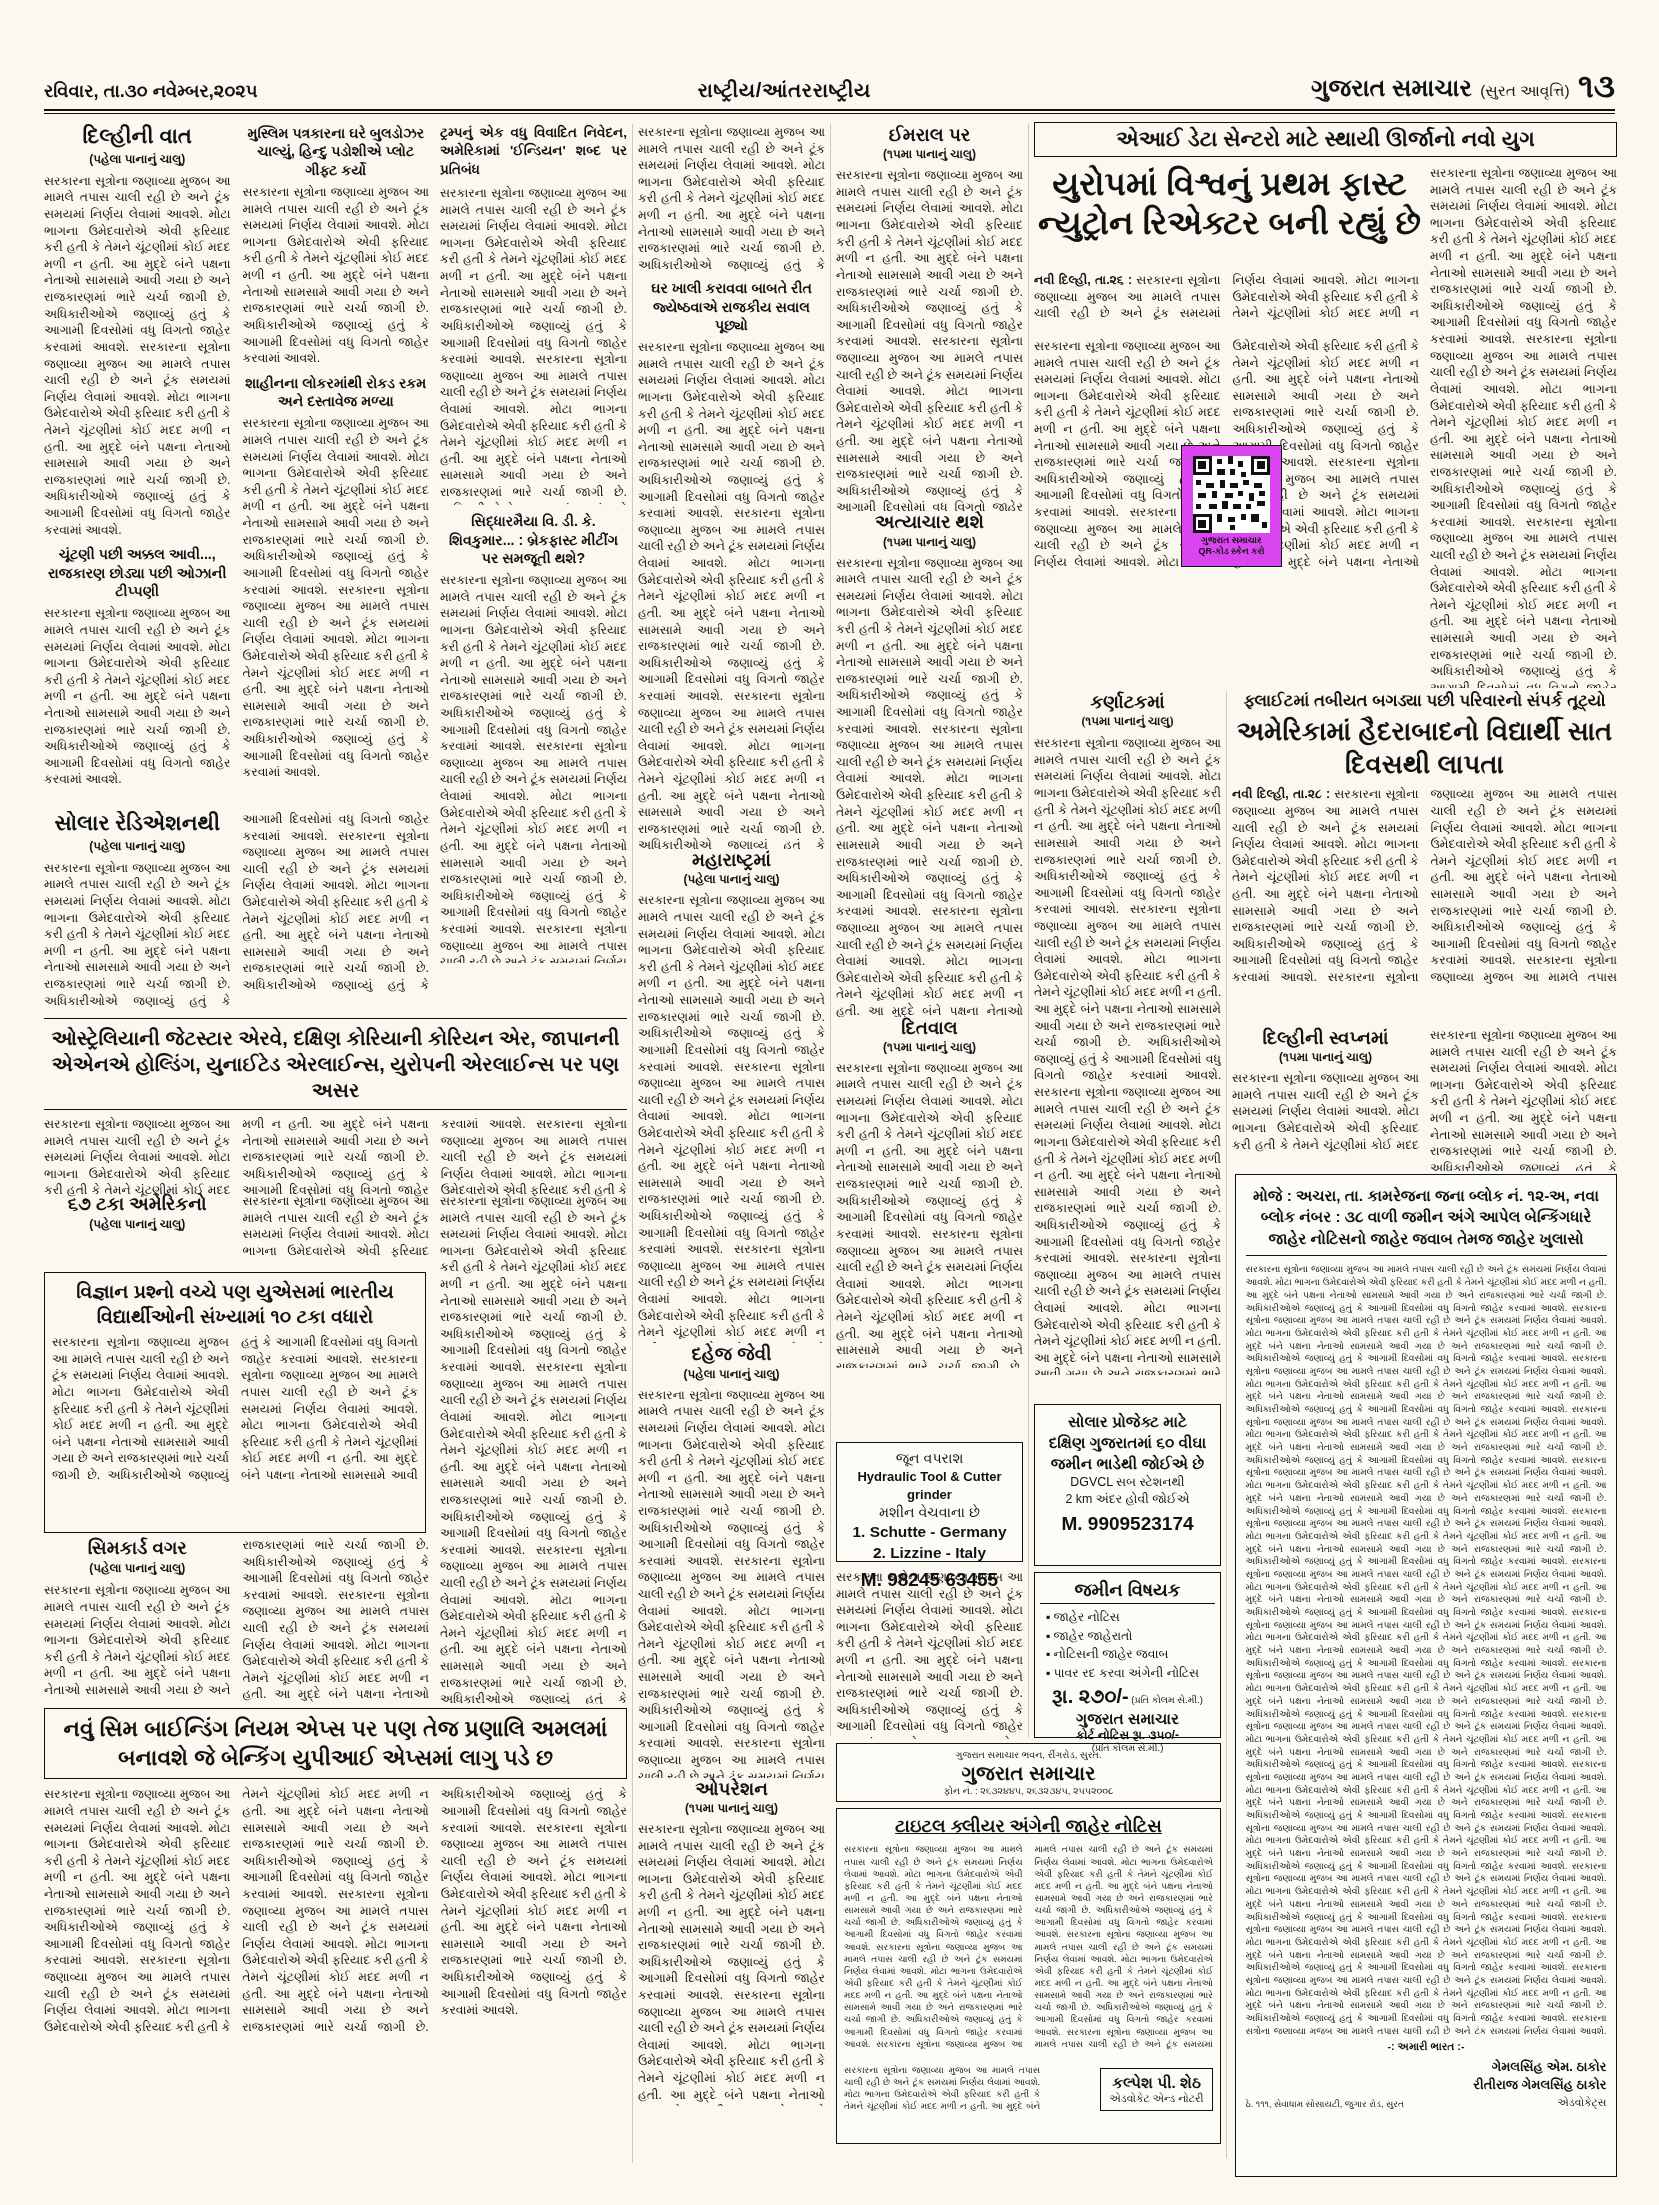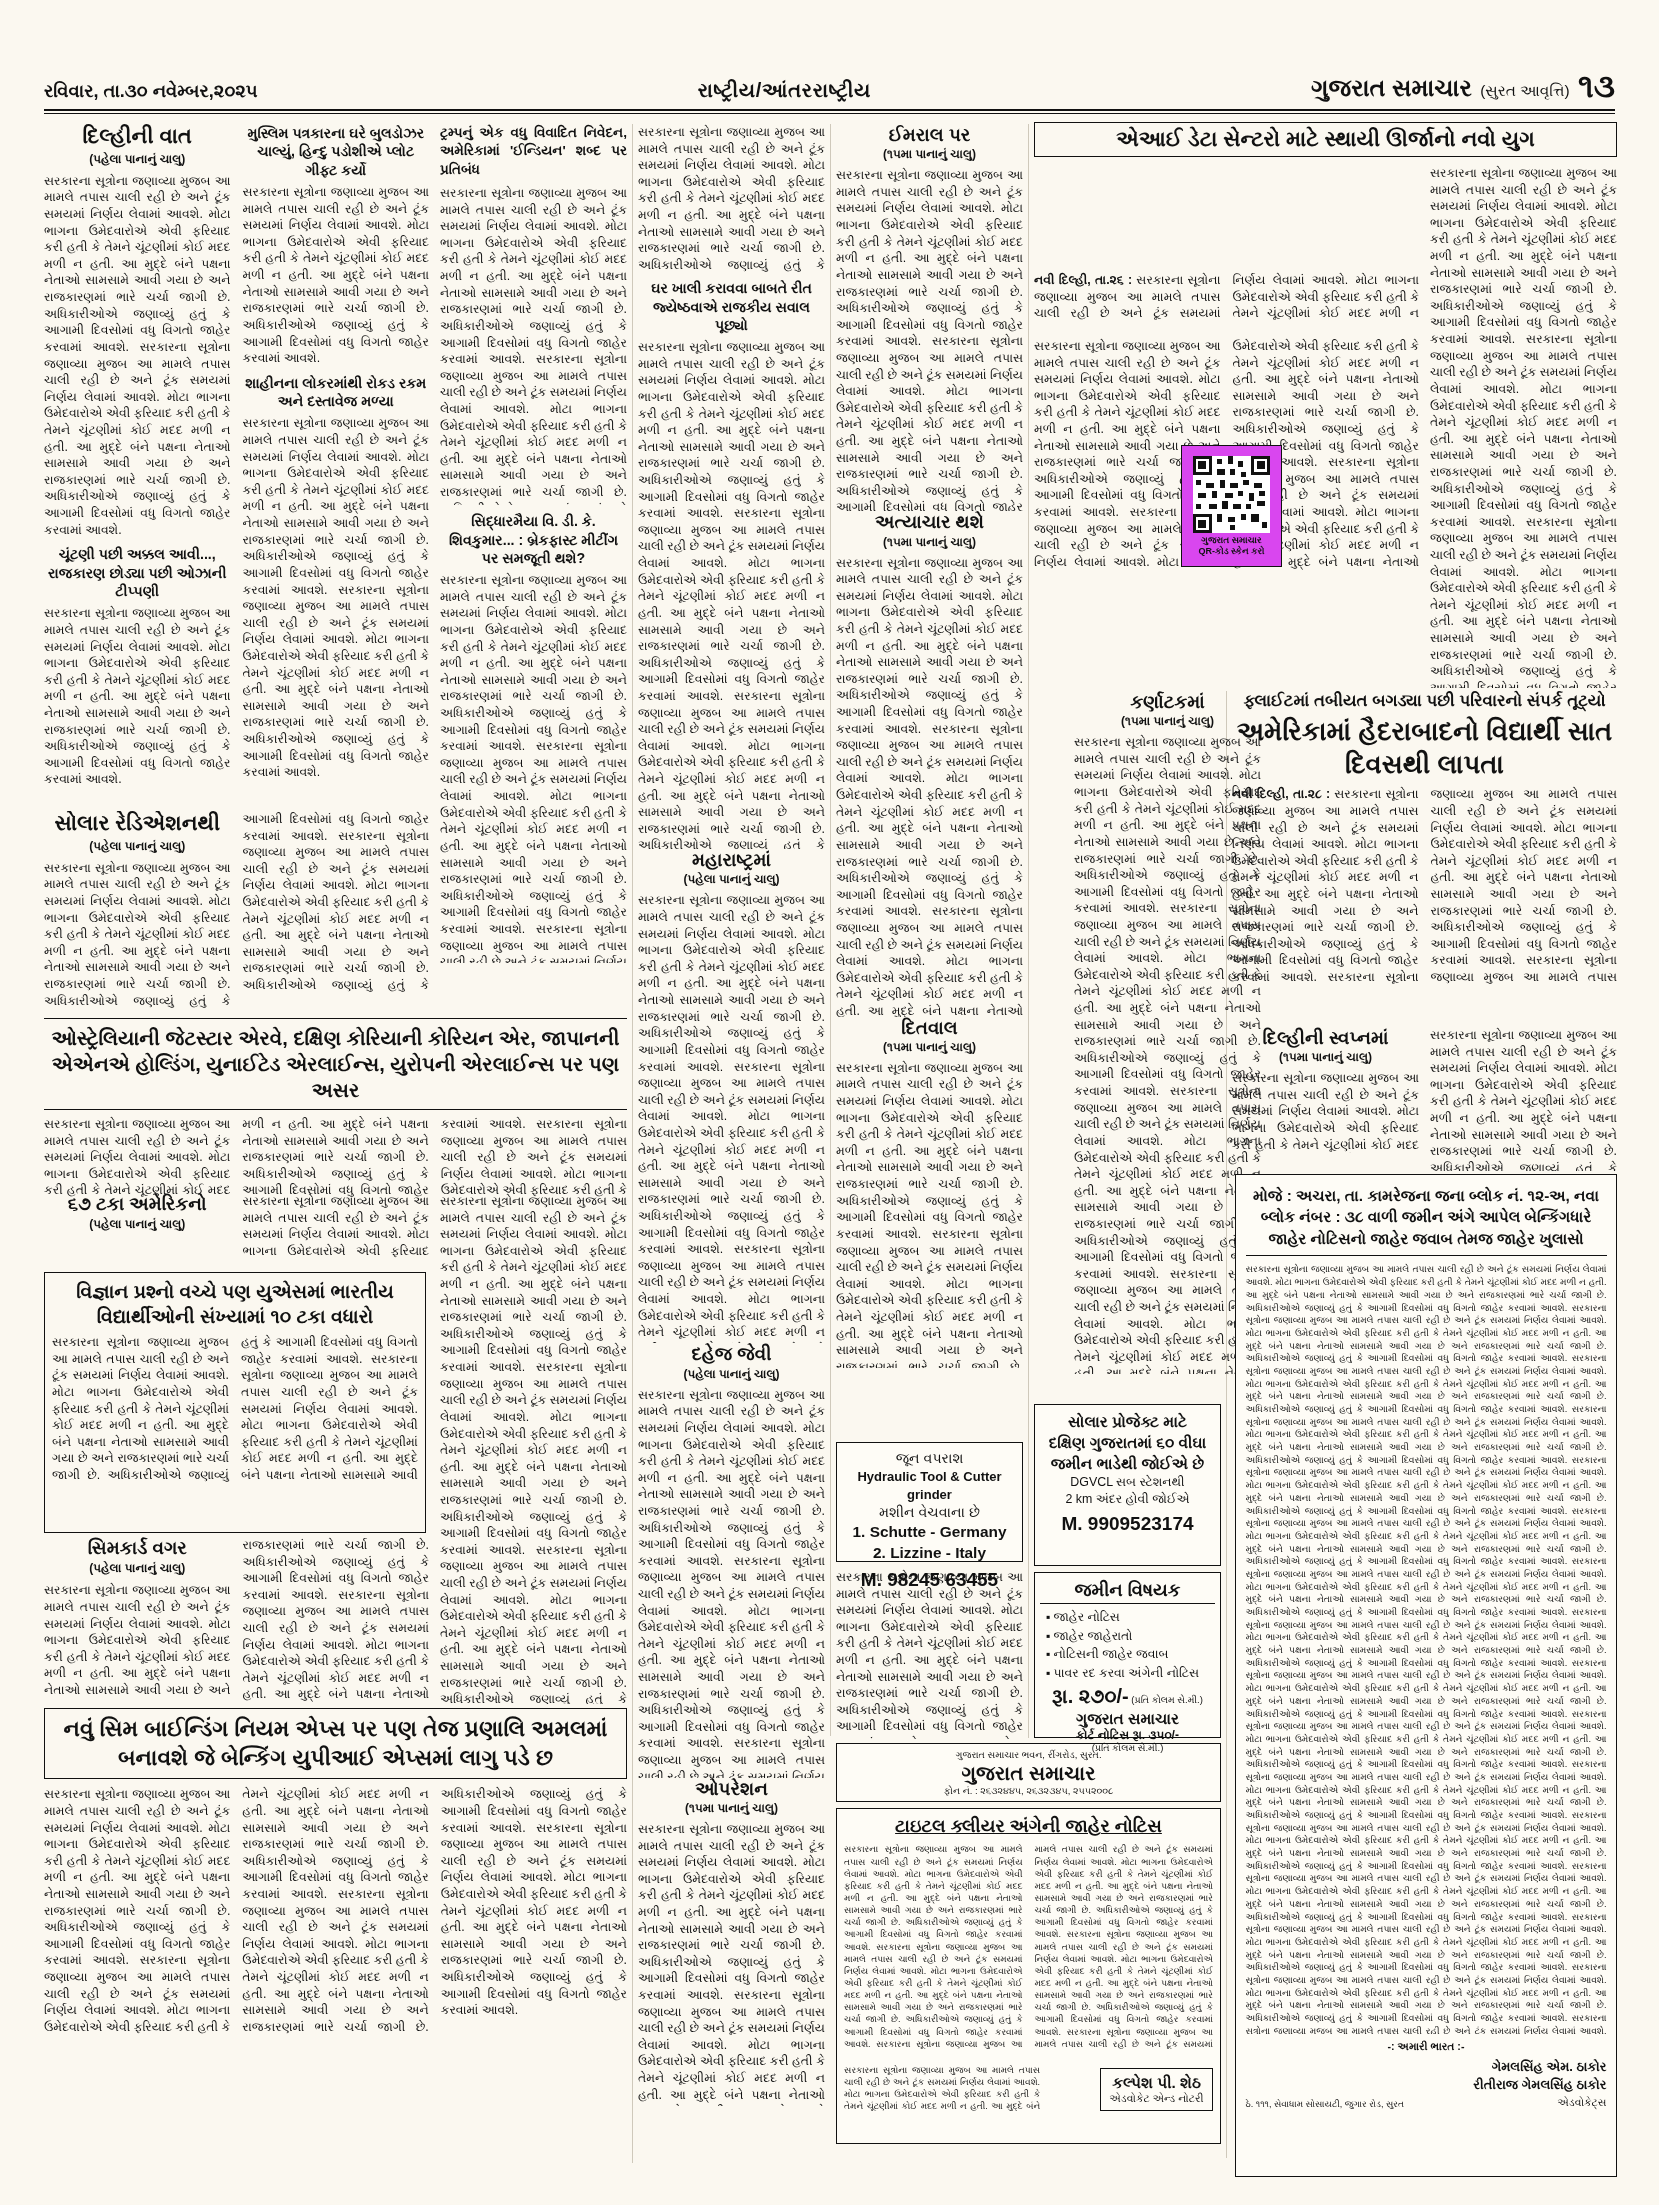--- a/index.html
+++ b/index.html
@@ -211,20 +211,21 @@
         <div class="tiny cut" style="width:196px;height:47px;"><span>સરકારના સૂત્રોના જણાવ્યા મુજબ આ મામલે તપાસ ચાલી રહી છે અને ટૂંક સમયમાં નિર્ણય લેવામાં આવશે. મોટા ભાગના ઉમેદવારોએ એવી ફરિયાદ કરી હતી કે તેમને ચૂંટણીમાં કોઈ મદદ મળી ન હતી. આ મુદ્દે બંને પક્ષના નેતાઓ સામસામે આવી ગયા છે અને રાજકારણમાં ભારે ચર્ચા જાગી છે. અધિકારીઓએ જણાવ્યું હતું કે આગામી દિવસોમાં વધુ વિગતો જાહેર કરવામાં આવશે. </span></div>
         <div class="signbox">
           <div class="sign-name">કલ્પેશ પી. શેઠ</div>
           <div class="sign-role">એડવોકેટ એન્ડ નોટરી</div>
         </div>
       </div>
     </div>
   </div>
 
   <div class="abs kicker-band" style="left:1034px;top:122px;width:583px;">એઆઈ ડેટા સેન્ટરો માટે સ્થાયી ઊર્જાનો નવો યુગ</div>
+  <div class="abs mainhead" style="left:1034px;top:165px;width:391px;height:102px;">યુરોપમાં વિશ્વનું પ્રથમ ફાસ્ટ ન્યુટ્રોન રિએક્ટર બની રહ્યું છે</div>
   <div class="abs cols2 bt" style="left:1034px;top:272px;width:385px;height:63px;">
     <p class="f"><span class="dl">નવી દિલ્હી, તા.૨૬ :</span> <span>સરકારના સૂત્રોના જણાવ્યા મુજબ આ મામલે તપાસ ચાલી રહી છે અને ટૂંક સમયમાં નિર્ણય લેવામાં આવશે. મોટા ભાગના ઉમેદવારોએ એવી ફરિયાદ કરી હતી કે તેમને ચૂંટણીમાં કોઈ મદદ મળી ન હતી. આ મુદ્દે બંને પક્ષના નેતાઓ સામસામે આવી ગયા છે અને રાજકારણમાં ભારે ચર્ચા જાગી છે. અધિકારીઓએ જણાવ્યું હતું કે આગામી દિવસોમાં વધુ વિગતો જાહેર કરવામાં આવશે. </span></p>
   </div>
   <div class="abs cut bt" style="left:1430px;top:165px;width:187px;height:523px;"><span>સરકારના સૂત્રોના જણાવ્યા મુજબ આ મામલે તપાસ ચાલી રહી છે અને ટૂંક સમયમાં નિર્ણય લેવામાં આવશે. મોટા ભાગના ઉમેદવારોએ એવી ફરિયાદ કરી હતી કે તેમને ચૂંટણીમાં કોઈ મદદ મળી ન હતી. આ મુદ્દે બંને પક્ષના નેતાઓ સામસામે આવી ગયા છે અને રાજકારણમાં ભારે ચર્ચા જાગી છે. અધિકારીઓએ જણાવ્યું હતું કે આગામી દિવસોમાં વધુ વિગતો જાહેર કરવામાં આવશે. સરકારના સૂત્રોના જણાવ્યા મુજબ આ મામલે તપાસ ચાલી રહી છે અને ટૂંક સમયમાં નિર્ણય લેવામાં આવશે. મોટા ભાગના ઉમેદવારોએ એવી ફરિયાદ કરી હતી કે તેમને ચૂંટણીમાં કોઈ મદદ મળી ન હતી. આ મુદ્દે બંને પક્ષના નેતાઓ સામસામે આવી ગયા છે અને રાજકારણમાં ભારે ચર્ચા જાગી છે. અધિકારીઓએ જણાવ્યું હતું કે આગામી દિવસોમાં વધુ વિગતો જાહેર કરવામાં આવશે. સરકારના સૂત્રોના જણાવ્યા મુજબ આ મામલે તપાસ ચાલી રહી છે અને ટૂંક સમયમાં નિર્ણય લેવામાં આવશે. મોટા ભાગના ઉમેદવારોએ એવી ફરિયાદ કરી હતી કે તેમને ચૂંટણીમાં કોઈ મદદ મળી ન હતી. આ મુદ્દે બંને પક્ષના નેતાઓ સામસામે આવી ગયા છે અને રાજકારણમાં ભારે ચર્ચા જાગી છે. અધિકારીઓએ જણાવ્યું હતું કે આગામી દિવસોમાં વધુ વિગતો જાહેર કરવામાં આવશે. સરકારના સૂત્રોના જણાવ્યા મુજબ આ મામલે તપાસ ચાલી રહી છે અને ટૂંક સમયમાં નિર્ણય લેવામાં આવશે. મોટા ભાગના ઉમેદવારોએ એવી ફરિયાદ કરી હતી કે તેમને ચૂંટણીમાં કોઈ મદદ મળી ન હતી. આ મુદ્દે બંને પક્ષના નેતાઓ સામસામે આવી ગયા છે અને રાજકારણમાં ભારે ચર્ચા જાગી છે. અધિકારીઓએ જણાવ્યું હતું કે આગામી દિવસોમાં વધુ વિગતો જાહેર કરવામાં આવશે. </span></div>
 
   <div class="abs" style="left:1034px;top:338px;width:385px;height:350px;">
     <div class="cols2 bt" style="height:249px;">
       <p class="f">સરકારના સૂત્રોના જણાવ્યા મુજબ આ મામલે તપાસ ચાલી રહી છે અને ટૂંક સમયમાં નિર્ણય લેવામાં આવશે. મોટા ભાગના ઉમેદવારોએ એવી ફરિયાદ કરી હતી કે તેમને ચૂંટણીમાં કોઈ મદદ મળી ન હતી. આ મુદ્દે બંને પક્ષના નેતાઓ સામસામે આવી ગયા છે અને રાજકારણમાં ભારે ચર્ચા જાગી છે. અધિકારીઓએ જણાવ્યું હતું કે આગામી દિવસોમાં વધુ વિગતો જાહેર કરવામાં આવશે. સરકારના સૂત્રોના જણાવ્યા મુજબ આ મામલે તપાસ ચાલી રહી છે અને ટૂંક સમયમાં નિર્ણય લેવામાં આવશે. મોટા ભાગના ઉમેદવારોએ એવી ફરિયાદ કરી હતી કે તેમને ચૂંટણીમાં કોઈ મદદ મળી ન હતી. આ મુદ્દે બંને પક્ષના નેતાઓ સામસામે આવી ગયા છે અને રાજકારણમાં ભારે ચર્ચા જાગી છે. અધિકારીઓએ જણાવ્યું હતું કે આગામી દિવસોમાં વધુ વિગતો જાહેર કરવામાં આવશે. સરકારના સૂત્રોના જણાવ્યા મુજબ આ મામલે તપાસ ચાલી રહી છે અને ટૂંક સમયમાં નિર્ણય લેવામાં આવશે. મોટા ભાગના ઉમેદવારોએ એવી ફરિયાદ કરી હતી કે તેમને ચૂંટણીમાં કોઈ મદદ મળી ન હતી. આ મુદ્દે બંને પક્ષના નેતાઓ સામસામે આવી ગયા છે અને રાજકારણમાં ભારે ચર્ચા જાગી છે. અધિકારીઓએ જણાવ્યું હતું કે આગામી દિવસોમાં વધુ વિગતો જાહેર કરવામાં આવશે. </p>
     </div>
     <div class="qrbox" style="left:147px;top:107px;width:101px;height:122px;">
@@ -269,21 +270,21 @@
             <rect x="18" y="22" width="2" height="2"></rect>
           <rect x="22" y="22" width="3" height="3"></rect>
             <rect x="26" y="25" width="2" height="2"></rect>
             <rect x="14" y="26" width="2" height="2"></rect>
         </g>
       </svg>
       <div class="qr-cap">ગુજરાત સમાચાર QR-કોડ સ્કેન કરો</div>
     </div>
   </div>
 
-  <div class="abs" style="left:1074px;top:691px;width:187px;height:710px;">
+  <div class="abs" style="left:1034px;top:691px;width:187px;height:710px;font-family:Liberation Serif, serif;">
     <h2 class="art-sm">કર્ણાટકમાં</h2>
     <div class="cont">(૧પમા પાનાનું ચાલુ)</div>
     <div class="cut bt" style="height:640px;"><span>સરકારના સૂત્રોના જણાવ્યા મુજબ આ મામલે તપાસ ચાલી રહી છે અને ટૂંક સમયમાં નિર્ણય લેવામાં આવશે. મોટા ભાગના ઉમેદવારોએ એવી ફરિયાદ કરી હતી કે તેમને ચૂંટણીમાં કોઈ મદદ મળી ન હતી. આ મુદ્દે બંને પક્ષના નેતાઓ સામસામે આવી ગયા છે અને રાજકારણમાં ભારે ચર્ચા જાગી છે. અધિકારીઓએ જણાવ્યું હતું કે આગામી દિવસોમાં વધુ વિગતો જાહેર કરવામાં આવશે. સરકારના સૂત્રોના જણાવ્યા મુજબ આ મામલે તપાસ ચાલી રહી છે અને ટૂંક સમયમાં નિર્ણય લેવામાં આવશે. મોટા ભાગના ઉમેદવારોએ એવી ફરિયાદ કરી હતી કે તેમને ચૂંટણીમાં કોઈ મદદ મળી ન હતી. આ મુદ્દે બંને પક્ષના નેતાઓ સામસામે આવી ગયા છે અને રાજકારણમાં ભારે ચર્ચા જાગી છે. અધિકારીઓએ જણાવ્યું હતું કે આગામી દિવસોમાં વધુ વિગતો જાહેર કરવામાં આવશે. સરકારના સૂત્રોના જણાવ્યા મુજબ આ મામલે તપાસ ચાલી રહી છે અને ટૂંક સમયમાં નિર્ણય લેવામાં આવશે. મોટા ભાગના ઉમેદવારોએ એવી ફરિયાદ કરી હતી કે તેમને ચૂંટણીમાં કોઈ મદદ મળી ન હતી. આ મુદ્દે બંને પક્ષના નેતાઓ સામસામે આવી ગયા છે અને રાજકારણમાં ભારે ચર્ચા જાગી છે. અધિકારીઓએ જણાવ્યું હતું કે આગામી દિવસોમાં વધુ વિગતો જાહેર કરવામાં આવશે. સરકારના સૂત્રોના જણાવ્યા મુજબ આ મામલે તપાસ ચાલી રહી છે અને ટૂંક સમયમાં નિર્ણય લેવામાં આવશે. મોટા ભાગના ઉમેદવારોએ એવી ફરિયાદ કરી હતી કે તેમને ચૂંટણીમાં કોઈ મદદ મળી ન હતી. આ મુદ્દે બંને પક્ષના નેતાઓ સામસામે આવી ગયા છે અને રાજકારણમાં ભારે ચર્ચા જાગી છે. અધિકારીઓએ જણાવ્યું હતું કે આગામી દિવસોમાં વધુ વિગતો જાહેર કરવામાં આવશે. સરકારના સૂત્રોના જણાવ્યા મુજબ આ મામલે તપાસ ચાલી રહી છે અને ટૂંક સમયમાં નિર્ણય લેવામાં આવશે. મોટા ભાગના ઉમેદવારોએ એવી ફરિયાદ કરી હતી કે તેમને ચૂંટણીમાં કોઈ મદદ મળી ન હતી. આ મુદ્દે બંને પક્ષના નેતાઓ સામસામે આવી ગયા છે અને રાજકારણમાં ભારે ચર્ચા જાગી છે. અધિકારીઓએ જણાવ્યું હતું કે આગામી દિવસોમાં વધુ વિગતો જાહેર કરવામાં આવશે. </span></div>
   </div>
 
   <div class="abs" style="left:1232px;top:691px;width:385px;height:333px;">
     <div class="hydkick">ફ્લાઈટમાં તબીયત બગડ્યા પછી પરિવારનો સંપર્ક તૂટ્યો</div>
     <div class="hydhead">અમેરિકામાં હૈદરાબાદનો વિદ્યાર્થી સાત દિવસથી લાપતા</div>
     <div class="cols2 bt" style="height:213px;">
       <p class="f"><span class="dl">નવી દિલ્હી, તા.૨૮ :</span> <span>સરકારના સૂત્રોના જણાવ્યા મુજબ આ મામલે તપાસ ચાલી રહી છે અને ટૂંક સમયમાં નિર્ણય લેવામાં આવશે. મોટા ભાગના ઉમેદવારોએ એવી ફરિયાદ કરી હતી કે તેમને ચૂંટણીમાં કોઈ મદદ મળી ન હતી. આ મુદ્દે બંને પક્ષના નેતાઓ સામસામે આવી ગયા છે અને રાજકારણમાં ભારે ચર્ચા જાગી છે. અધિકારીઓએ જણાવ્યું હતું કે આગામી દિવસોમાં વધુ વિગતો જાહેર કરવામાં આવશે. સરકારના સૂત્રોના જણાવ્યા મુજબ આ મામલે તપાસ ચાલી રહી છે અને ટૂંક સમયમાં નિર્ણય લેવામાં આવશે. મોટા ભાગના ઉમેદવારોએ એવી ફરિયાદ કરી હતી કે તેમને ચૂંટણીમાં કોઈ મદદ મળી ન હતી. આ મુદ્દે બંને પક્ષના નેતાઓ સામસામે આવી ગયા છે અને રાજકારણમાં ભારે ચર્ચા જાગી છે. અધિકારીઓએ જણાવ્યું હતું કે આગામી દિવસોમાં વધુ વિગતો જાહેર કરવામાં આવશે. સરકારના સૂત્રોના જણાવ્યા મુજબ આ મામલે તપાસ ચાલી રહી છે અને ટૂંક સમયમાં નિર્ણય લેવામાં આવશે. મોટા ભાગના ઉમેદવારોએ એવી ફરિયાદ કરી હતી કે તેમને ચૂંટણીમાં કોઈ મદદ મળી ન હતી. આ મુદ્દે બંને પક્ષના નેતાઓ સામસામે આવી ગયા છે અને રાજકારણમાં ભારે ચર્ચા જાગી છે. અધિકારીઓએ જણાવ્યું હતું કે આગામી દિવસોમાં વધુ વિગતો જાહેર કરવામાં આવશે. </span></p>

